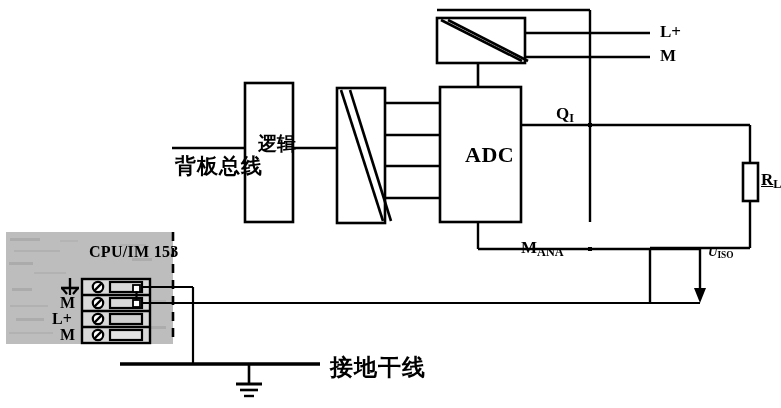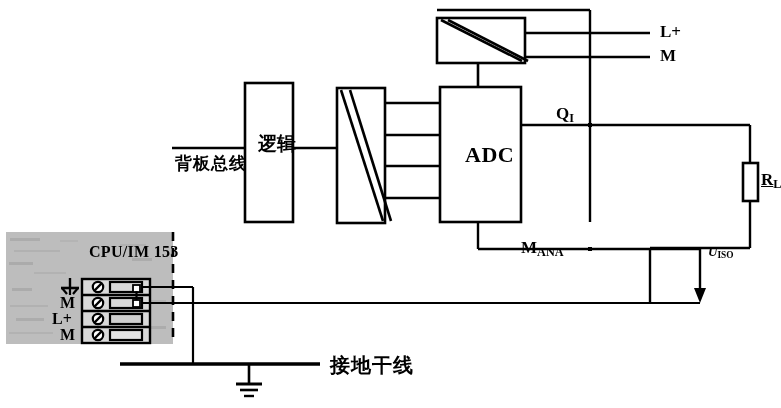--- a/index.html
+++ b/index.html
@@ -157,39 +157,39 @@
       <polygon points="700,303 694,288 706,288" fill="#000"></polygon>
     </g>
 
     <g>
       <rect x="588" y="123" width="4" height="4" fill="#000"></rect>
       <rect x="588" y="247" width="4" height="4" fill="#000"></rect>
     </g>
 
   </svg>
 
-  <div class="lbl cn" style="left:175px;top:152px;font-size:17px;letter-spacing:1px;">背板总线</div>
+  <div class="lbl cn" style="left:175px;top:152px;font-size:21px;letter-spacing:1px;">背板总线</div>
 
   <div class="lbl cn" style="left:258px;top:132px;font-size:19px;line-height:23px;width:24px;text-align:right;">逻辑</div>
 
   <div class="lbl sr" style="left:465px;top:142px;font-size:22px;letter-spacing:0.5px;">ADC</div>
 
   <div class="lbl sr" style="left:660px;top:22px;font-size:17px;">L+</div>
 
   <div class="lbl sr" style="left:660px;top:46px;font-size:17px;">M</div>
 
   <div class="lbl sr" style="left:556px;top:80px;font-size:17px;margin-top:24px;"><span>Q</span><span class="sub">I</span></div>
 
   <div class="lbl sr" style="left:521px;top:218px;font-size:17px;margin-top:20px;"><span>M</span><span class="sub">ANA</span></div>
 
   <div class="lbl sr" style="left:761px;top:170px;font-size:17px;text-decoration:underline;"><span>R</span><span class="sub">L</span></div>
 
   <div class="lbl sr" style="left:708px;top:244px;font-size:13px;"><span class="ital">U</span><span class="sub">ISO</span></div>
 
-  <div class="lbl cn" style="left:330px;top:352px;font-size:20px;letter-spacing:1px;font-family:Liberation Serif, serif;">接地干线</div>
+  <div class="lbl cn" style="left:330px;top:352px;font-size:23px;letter-spacing:1px;font-family:Liberation Serif, serif;">接地干线</div>
 
   <div class="lbl sr" style="left:73px;top:243px;font-size:16px;letter-spacing:0.3px;margin-left:16px;">CPU/IM 153</div>
 
   <div class="lbl sr" style="left:60px;top:294px;font-size:16px;">M</div>
 
   <div class="lbl sr" style="left:52px;top:310px;font-size:16px;">L+</div>
 
   <div class="lbl sr" style="left:60px;top:326px;font-size:16px;">M</div>
 
 </div>

